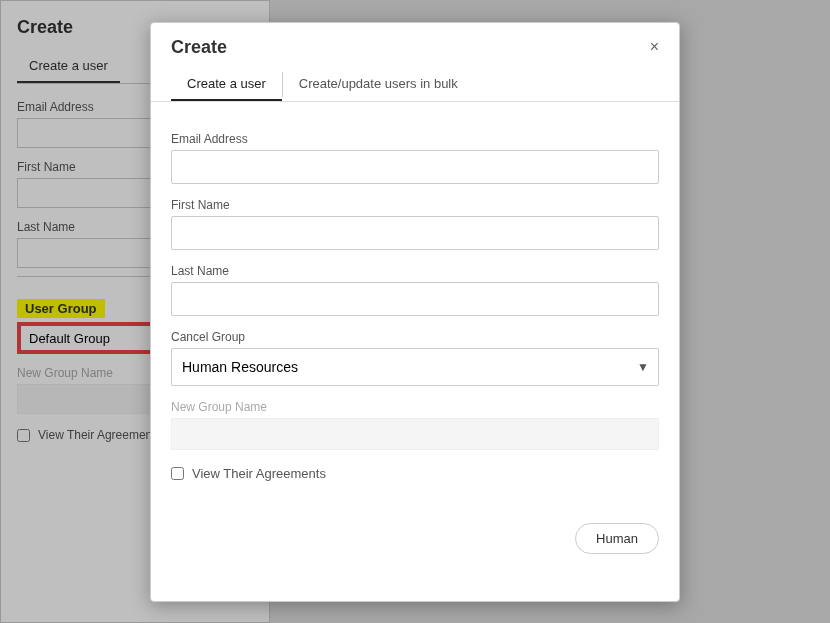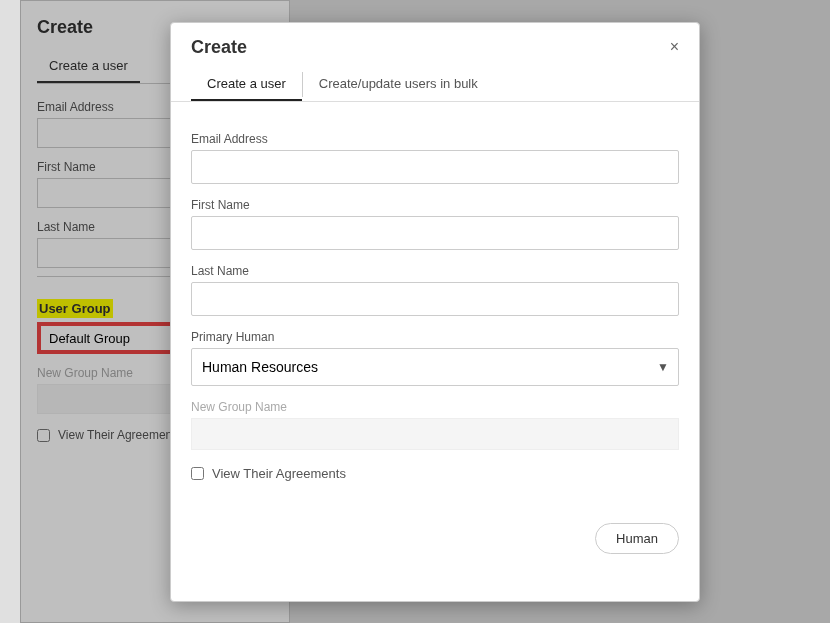--- a/index.html
+++ b/index.html
@@ -13,21 +13,20 @@
       height: 623px;
       overflow: hidden;
     }
 
     .page-wrapper {
       display: flex;
       width: 830px;
       height: 623px;
       position: relative;
       background: #e0e0e0;
-      margin-left: 20px;
     }
 
     
     .left-panel {
       width: 270px;
       height: 100%;
       background: #fff;
       border: 1px solid #ccc;
       padding: 16px;
       position: absolute;
@@ -70,21 +69,21 @@
       font-size: 13px;
       background: #fff;
     }
 
     .user-group-label {
       display: inline-block;
       background: #ffff00;
       font-size: 13px;
       font-weight: bold;
       color: #333;
-      padding: 2px 2px;
+      padding: 2px 8px;
       margin-top: 14px;
       margin-bottom: 4px;
     }
 
     .group-divider {
       border: none;
       border-top: 1px solid #ccc;
       margin: 8px 0;
     }
 
@@ -356,21 +355,21 @@
 
         <div class="modal-form-label">Email Address</div>
         <input class="modal-form-input" type="text" placeholder="" style="">
 
         <div class="modal-form-label">First Name</div>
         <input class="modal-form-input" type="text" placeholder="" style="">
 
         <div class="modal-form-label">Last Name</div>
         <input class="modal-form-input" type="text" placeholder="" style="">
 
-        <div class="modal-primary-group-label">Primary Human</div>
+        <div class="modal-primary-group-label">Cancel Group</div>
         <div class="modal-select-wrapper">
           <select class="modal-select">
             <option>Default Group</option>
             <option selected="">Human Resources</option>
             <option>Engineering</option>
             <option>Marketing</option>
           </select>
           <span class="modal-select-arrow">▼</span>
         </div>
 

